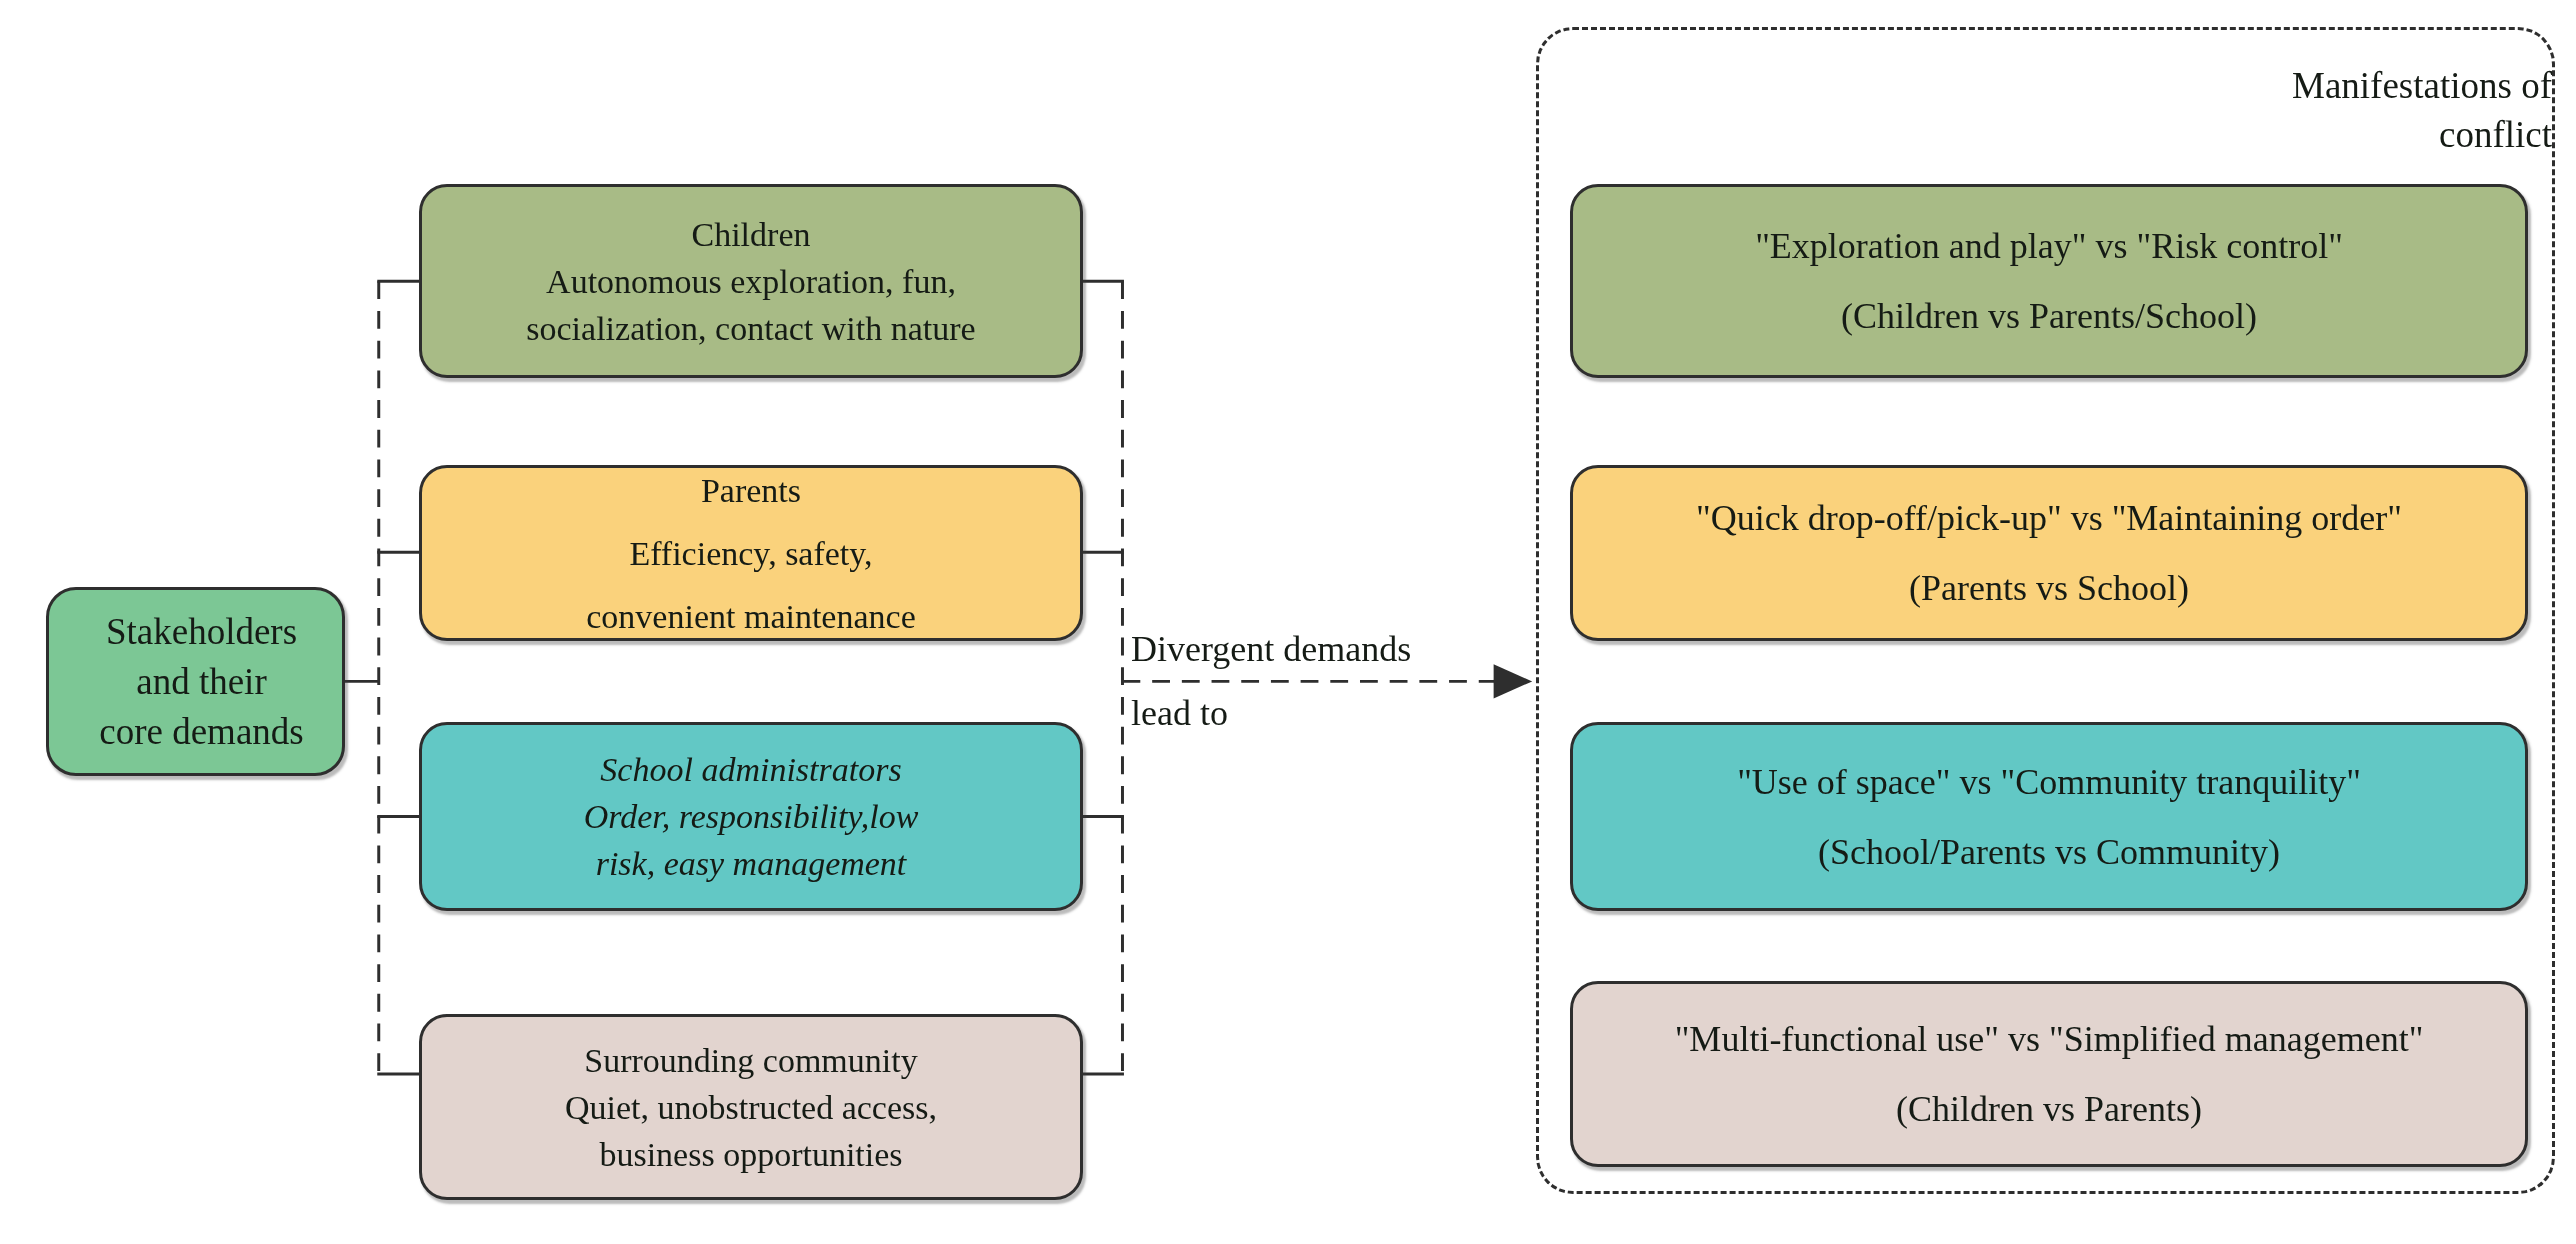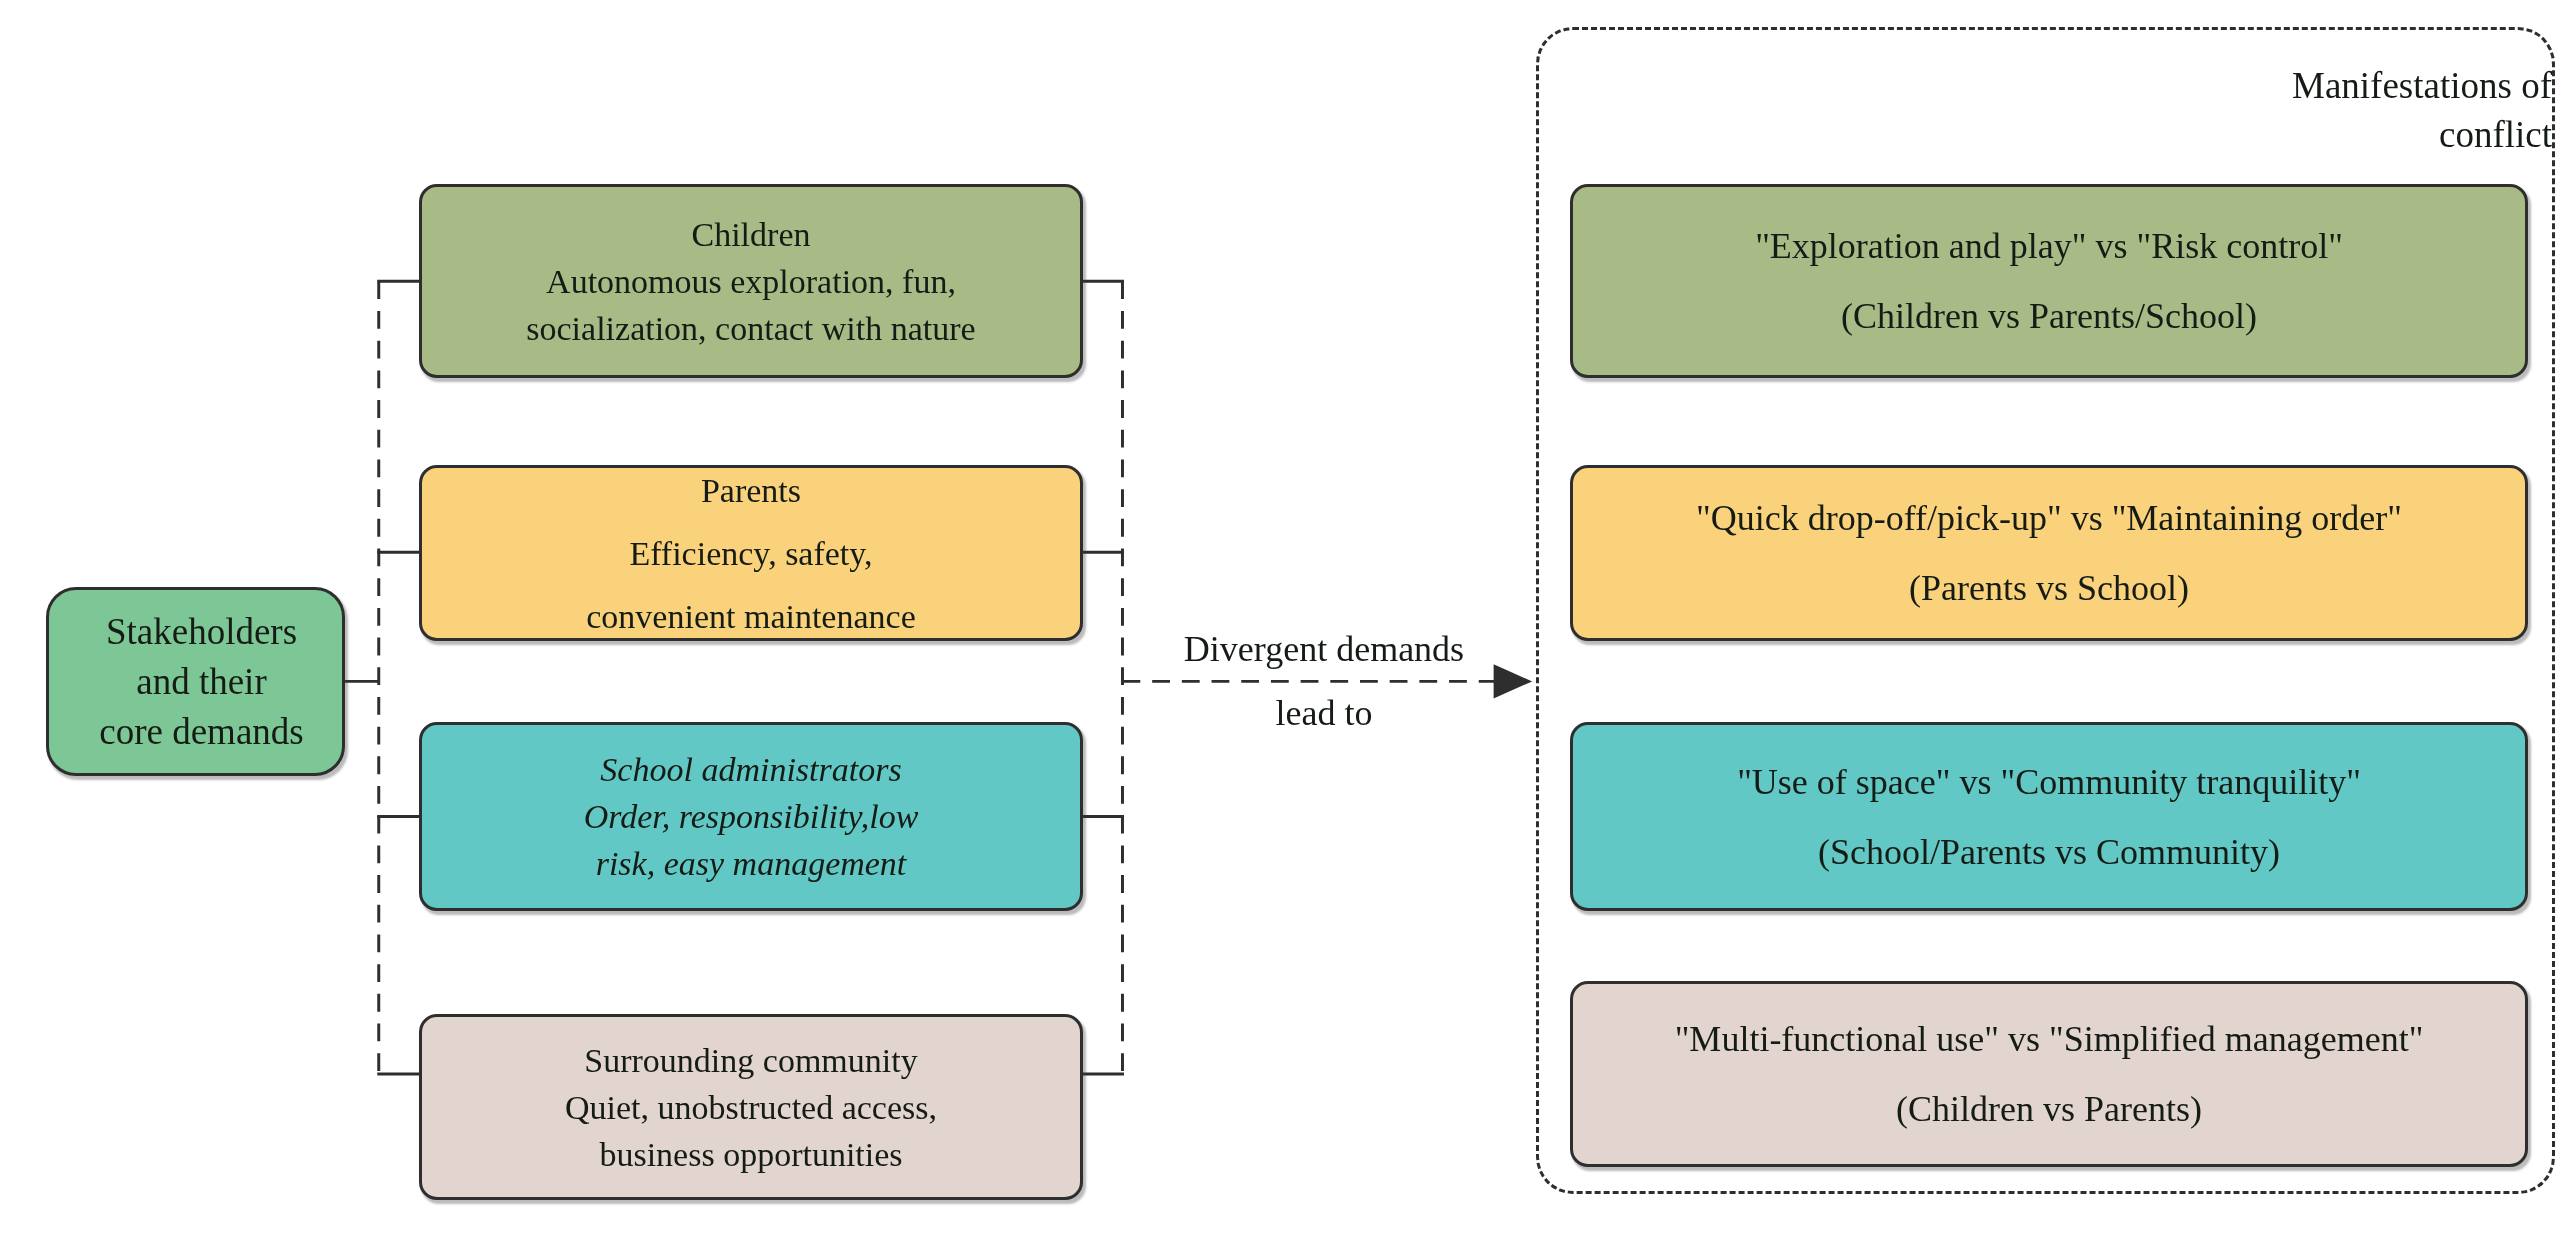--- a/index.html
+++ b/index.html
@@ -32,21 +32,21 @@
     stroke: var(--c-conn, #2e2e2e);
     stroke-width: 4;
   }
   .overlay polygon {
     fill: var(--c-conn, #2e2e2e);
   }
   .box {
     position: absolute;
     box-sizing: border-box;
     border: 3px solid var(--c-border, #2e2e2e);
-    border-radius: 18px;
+    border-radius: 28px;
     display: flex;
     flex-direction: column;
     align-items: center;
     justify-content: center;
     text-align: center;
     box-shadow: 2.2px 3.7px 2.2px rgba(60,60,60,0.35);
   }
   .left-box {
     left: 46px; top: 587px;
     width: 299px; height: 189px;
@@ -82,21 +82,21 @@
     top: 31px; left: 0;
     width: 100%;
     text-align: right;
     font-size: 37px;
     line-height: 49px;
   }
   .arrow-label {
     position: absolute;
     left: 1131px; top: 627px;
     width: 386px;
-    text-align: center;
+    text-align: left;
     font-size: 36px;
     line-height: 45px;
   }
   .arrow-label .l1 { margin-bottom: 19.3px; }
 </style>
 </head>
 <body>
 
 <div class="canvas" id="canvas">
 

